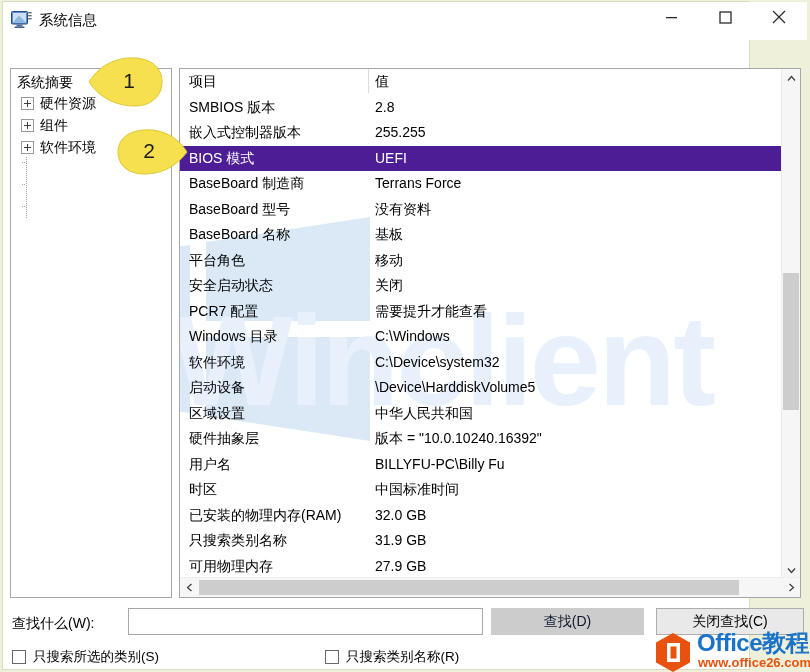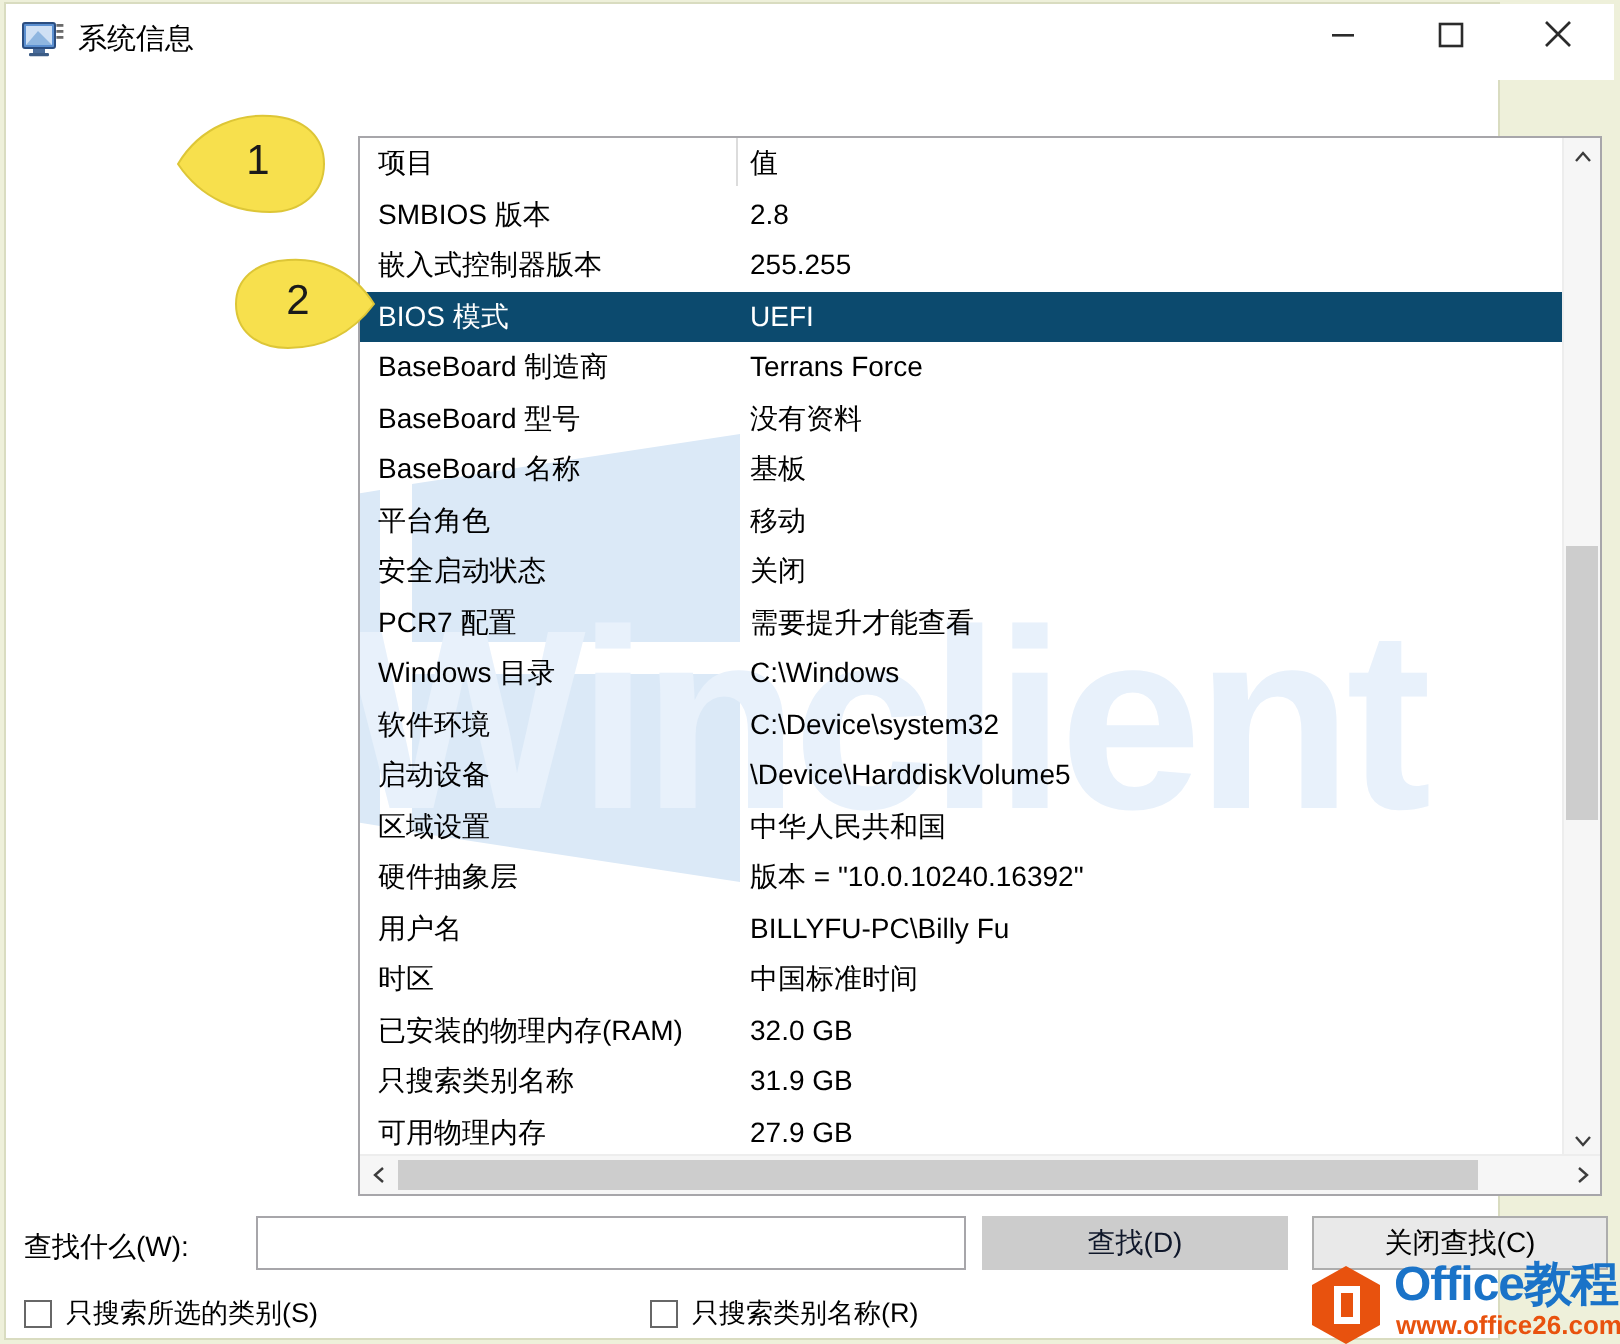--- a/index.html
+++ b/index.html
@@ -115,21 +115,21 @@
   }
   .row .c1{
     position:absolute;left:9px;top:0;
     font-size:14px;line-height:25.5px;color:#000;
   }
   .row .c2{
     position:absolute;left:195px;top:0;
     font-size:14px;line-height:25.5px;color:#000;
   }
   .row.header .c1,.row.header .c2{font-size:14px;color:#000;}
-  .row.selected{background:#0c4a6e;}
+  .row.selected{background:#4c1d95;}
   .row.selected .c1,.row.selected .c2{color:#ffffff;}
   .col-sep{
     position:absolute;left:188px;top:0;width:1px;height:24px;background:#dcdcdc;
   }
 
   
   .vscroll{
     position:absolute;right:0;top:0;width:18px;height:510px;
     background:#f6f6f6;border-left:1px solid #ededed;
   }
@@ -258,20 +258,40 @@
     </div>
     <div class="winbtn" id="btn-close">
       <svg width="14" height="14" viewBox="0 0 14 14">
         <line x1="1" y1="1" x2="13" y2="13" stroke="#2b2b2b" stroke-width="1.3"></line>
         <line x1="13" y1="1" x2="1" y2="13" stroke="#2b2b2b" stroke-width="1.3"></line>
       </svg>
     </div>
   </div>
 
 
+  <div class="tree-panel">
+    <div class="tree-root">系统摘要</div>
+    <div class="tree-dotline"></div>
+    <div class="tree-dot-h" style="left:11px;top:93px;"></div>
+    <div class="tree-dot-h" style="left:11px;top:115px;"></div>
+    <div class="tree-dot-h" style="left:11px;top:137px;"></div>
+
+    <div class="tree-child" style="top:25px;">
+      <span class="plus-box"></span>
+      <span>硬件资源</span>
+    </div>
+    <div class="tree-child" style="top:47px;">
+      <span class="plus-box"></span>
+      <span>组件</span>
+    </div>
+    <div class="tree-child" style="top:69px;">
+      <span class="plus-box"></span>
+      <span>软件环境</span>
+    </div>
+  </div>
 
   <div class="list-panel">
     <div class="list-inner">
 
       <div class="watermark-win">
         <svg width="340" height="240" viewBox="0 0 340 240">
           <g fill="#dbe9f7">
             <path d="M10 58 L150 36 L150 112 L10 112 Z"></path>
             <path d="M166 33 L330 8 L330 112 L166 112 Z"></path>
             <path d="M10 128 L150 128 L150 204 L10 182 Z"></path>

